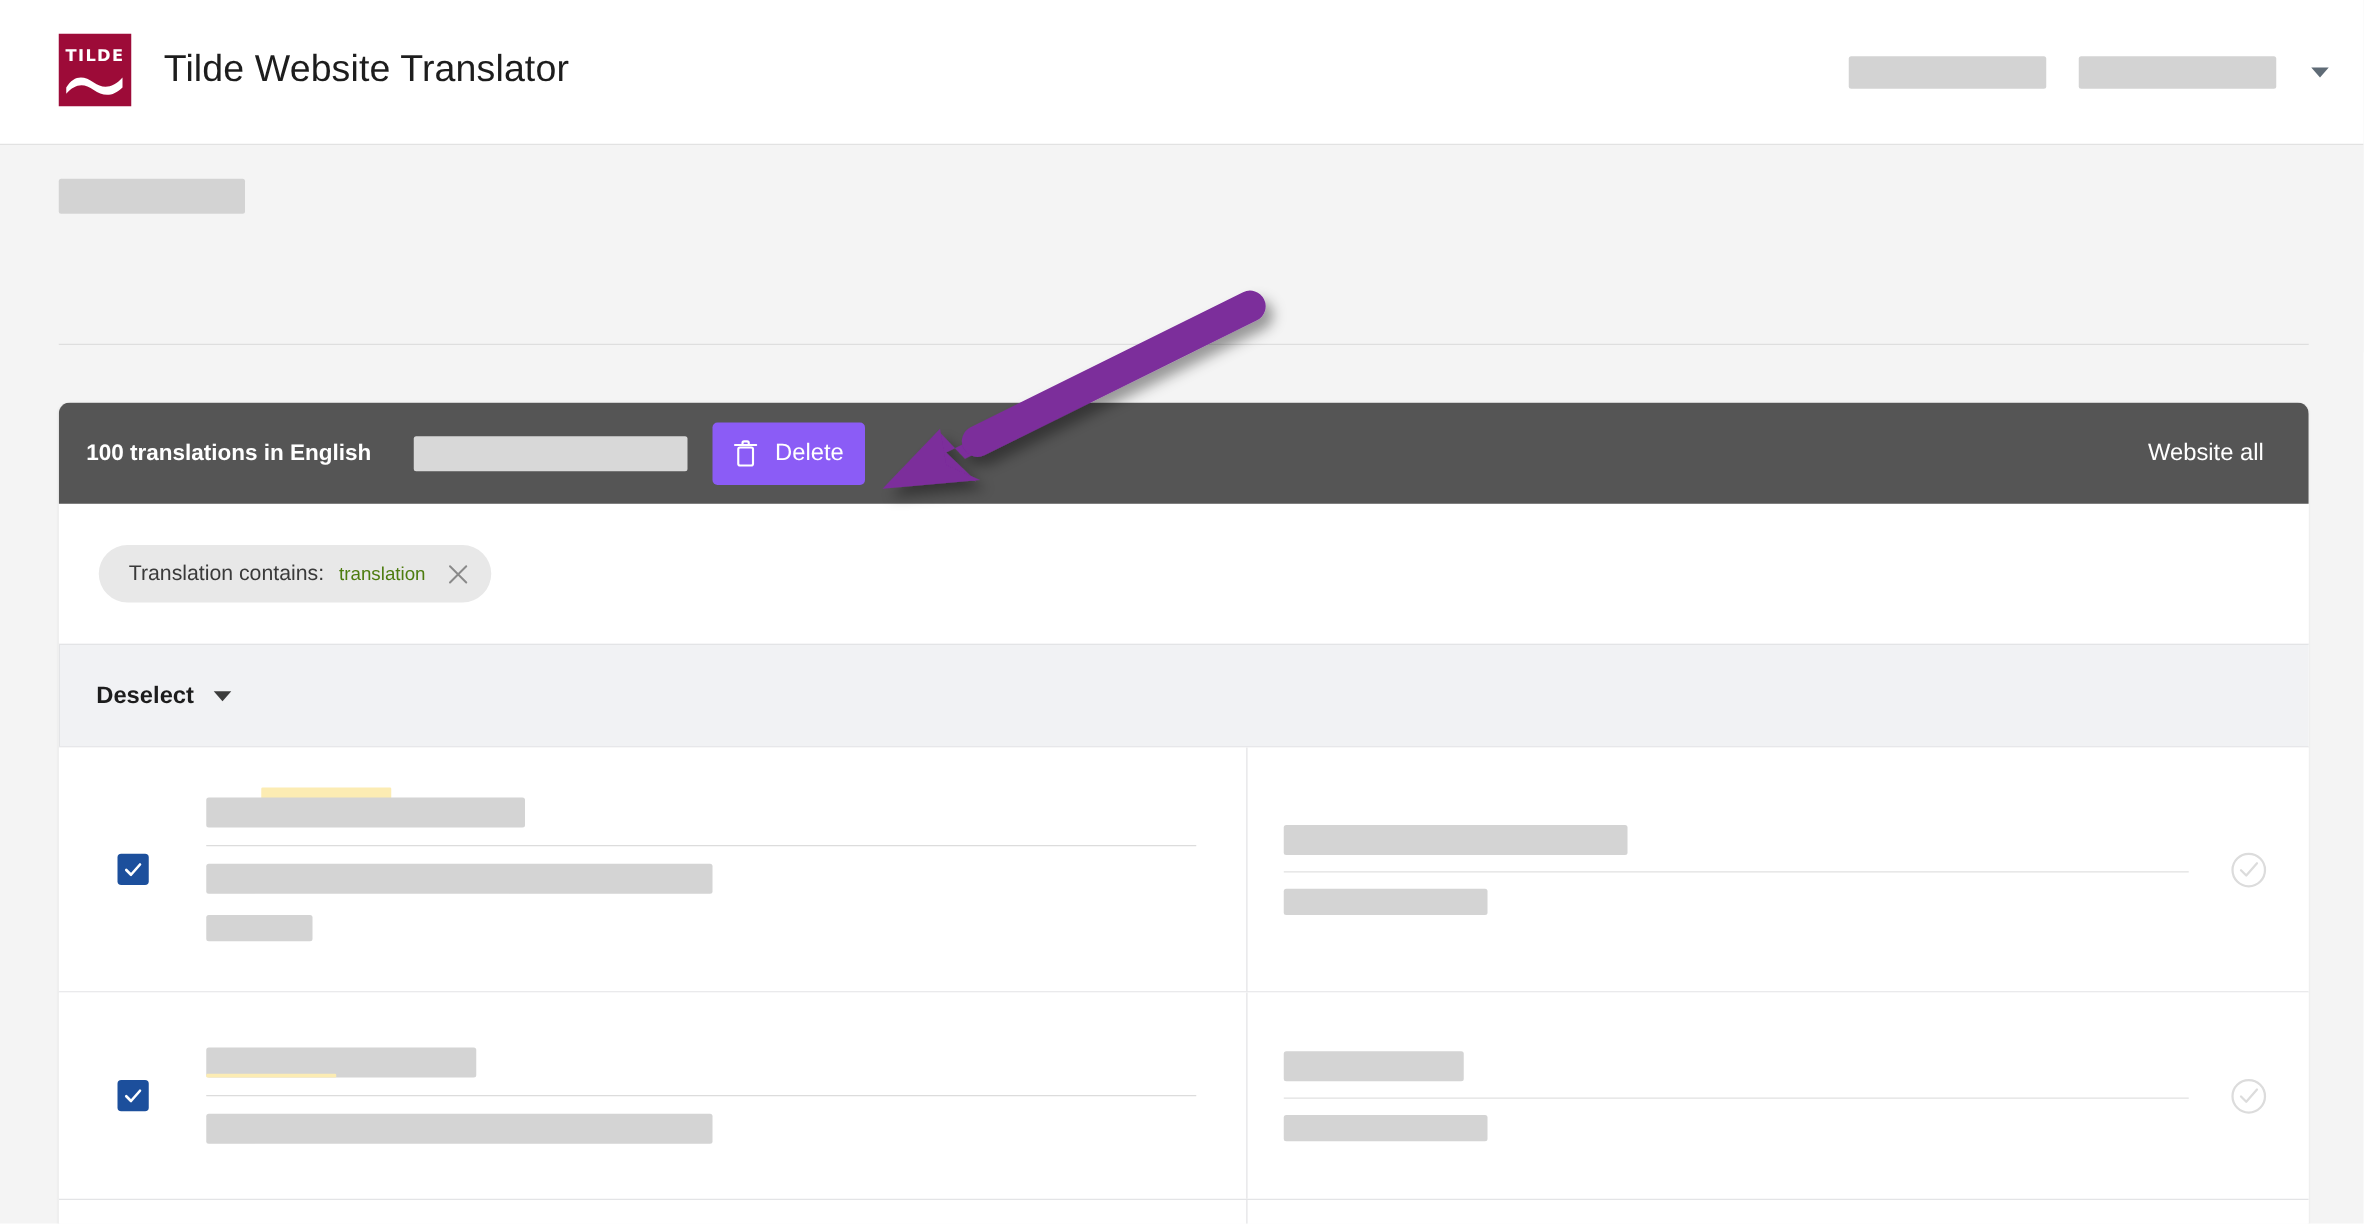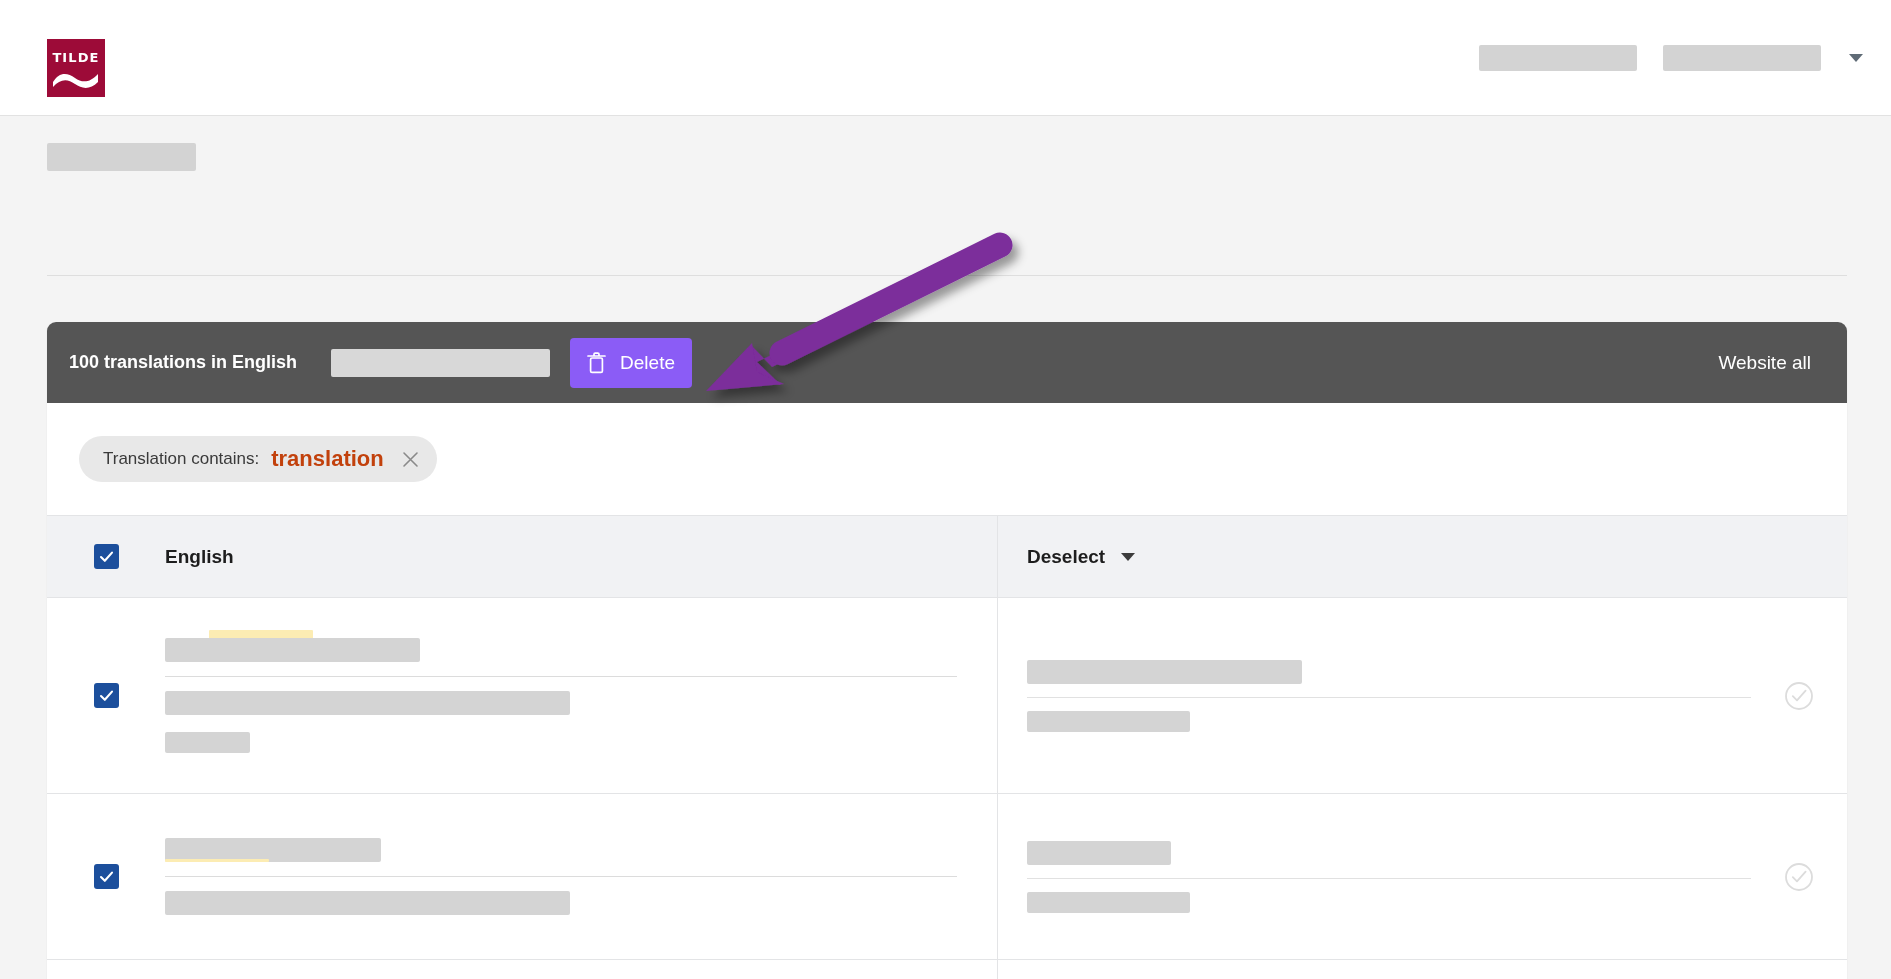--- a/index.html
+++ b/index.html
@@ -27,21 +27,21 @@
     top: 0; left: 0;
     width: 1891px;
     height: 116px;
     background: #ffffff;
     border-bottom: 1px solid #e2e2e2;
   }
 
   .brand {
     position: absolute;
     left: 47px;
-    top: 39px;
+    top: 27px;
     display: flex;
     align-items: center;
     gap: 26px;
   }
 
   .logo-mark {
     width: 58px;
     height: 58px;
     background: #9d0b38;
     position: relative;
@@ -240,23 +240,23 @@
     padding: 0 18px 0 24px;
     border-radius: 23px;
     background: #e8e8e8;
     cursor: pointer;
   }
   .chip .chip-label {
     font-size: 17px;
     color: #3a3a3a;
   }
   .chip .chip-value {
-    font-size: 22px;
-    color: #c2410c;
-    font-weight: 700;
+    font-size: 15px;
+    color: #4d7c0f;
+    font-weight: 400;
   }
   .chip-close {
     width: 17px; height: 17px;
     margin-left: 6px;
     flex: 0 0 auto;
   }
 
   
   .tbl-head {
     display: flex;
@@ -373,20 +373,21 @@
 
   <div class="topbar">
 
     <div class="brand">
       <div class="logo-mark">
         <div class="logo-word">TILDE</div>
         <svg class="logo-wave" viewBox="0 0 48 20">
           <path d="M1 13 C7 3, 15 3, 23 9 C30 14, 38 14, 46 5 L46 13 C38 21, 30 20, 23 15 C15 9, 8 10, 1 18 Z" fill="#ffffff"></path>
         </svg>
       </div>
+      <div class="brand-title">Tilde Website Translator</div>
     </div>
 
     <div class="header-right">
       <span class="redact hdr-redact-1"></span>
       <span class="redact hdr-redact-2"></span>
       <span class="caret-down"></span>
     </div>
   </div>
 
   <div class="subhead">
@@ -420,30 +421,20 @@
       <div class="chip">
         <span class="chip-label">Translation contains:</span>
         <span class="chip-value">translation</span>
         <svg class="chip-close" viewBox="0 0 17 17">
           <path d="M2 2 L15 15 M15 2 L2 15" stroke="#8a8a8a" stroke-width="1.6" stroke-linecap="round"></path>
         </svg>
       </div>
     </div>
 
     <div class="tbl-head">
-      <div class="col-left">
-        <div class="cb-cell">
-          <div class="checkbox">
-            <svg viewBox="0 0 17 17">
-              <path d="M3 9 L6.8 12.8 L14 4.6" stroke="#ffffff" stroke-width="2.1" fill="none" stroke-linecap="round" stroke-linejoin="round"></path>
-            </svg>
-          </div>
-        </div>
-        <div class="col-title">English</div>
-      </div>
       <div class="col-right">
         <div class="col-title">Deselect</div>
         <div class="col-caret"></div>
       </div>
     </div>
 
     <div class="row">
       <div class="col-left">
         <div class="cb-cell cb-cell-row">
           <div class="checkbox">

